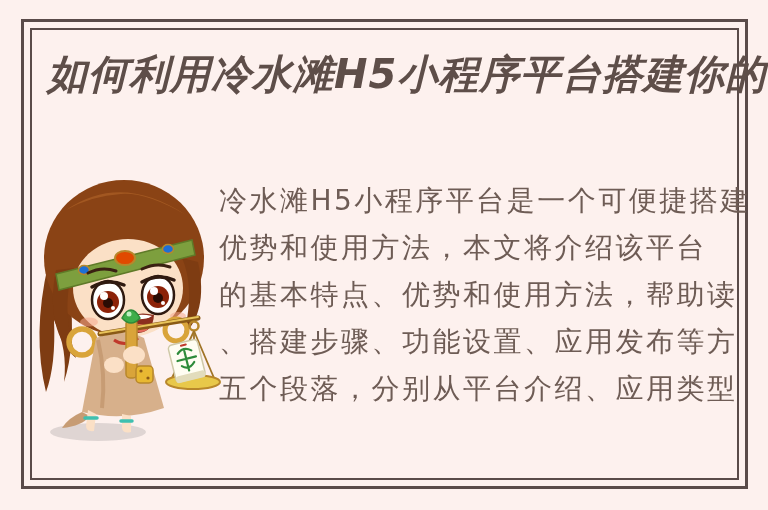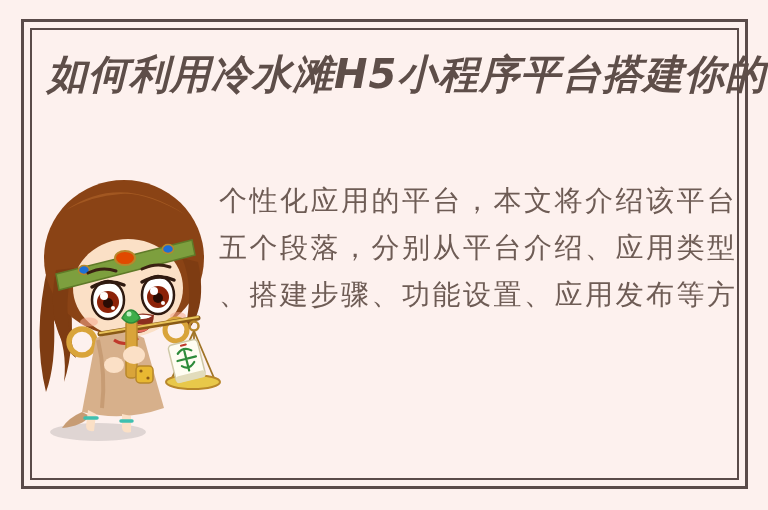--- a/index.html
+++ b/index.html
@@ -136,17 +136,19 @@
       <g>
         <path d="M62,240 L60,256 Q60,262 68,261 L70,244 Z" fill="#fbe0c6"></path>
         <path d="M96,244 L96,258 Q97,264 105,262 L105,246 Z" fill="#fbe0c6"></path>
         <line x1="59" y1="248" x2="71" y2="248" stroke="#3fc0b0" stroke-width="3.5" stroke-linecap="round"></line>
         <line x1="95" y1="251" x2="106" y2="251" stroke="#3fc0b0" stroke-width="3.5" stroke-linecap="round"></line>
       </g>
     </svg>
   </div>
 
   <div class="body-text">
-    <div class="body-line">个性化应用的平台，本文将介绍该平台</div>
+    <div class="body-line">冷水滩H5小程序平台是一个可便捷搭建</div>
+    <div class="body-line">优势和使用方法，本文将介绍该平台</div>
+    <div class="body-line">的基本特点、优势和使用方法，帮助读</div>
+    <div class="body-line">、搭建步骤、功能设置、应用发布等方</div>
     <div class="body-line">五个段落，分别从平台介绍、应用类型</div>
-    <div class="body-line">、搭建步骤、功能设置、应用发布等方</div>
   </div>
 </div>
 
 </body></html>

